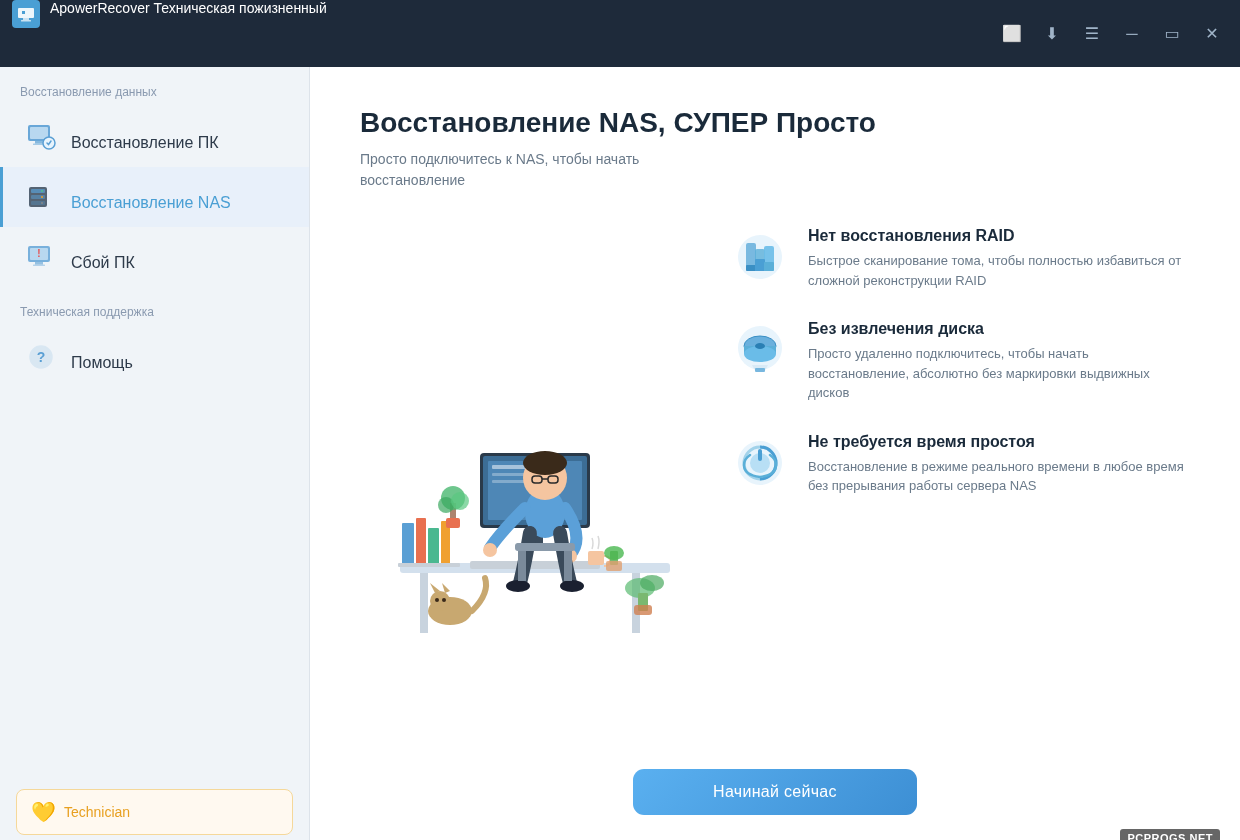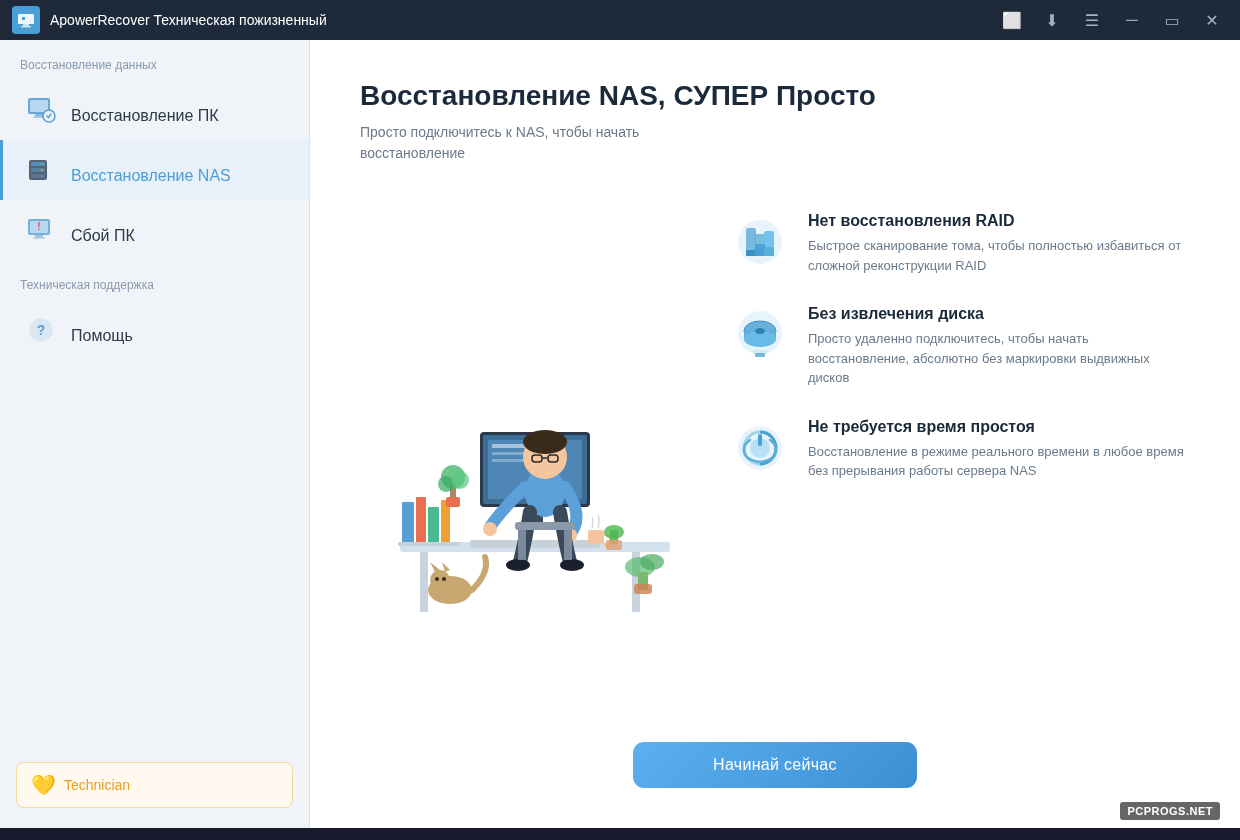--- a/index.html
+++ b/index.html
@@ -6,24 +6,23 @@
     body {
       width: 1240px;
       height: 840px;
       font-family: 'Segoe UI', Arial, sans-serif;
       overflow: hidden;
       background: #1a1a2e;
     }
 
     
     .title-bar {
-      height: 40px;
+      height: 67px;
       background: #1e2a3a;
       display: flex;
-      align-items: center;
       padding: 0 12px;
       gap: 10px;
     }
     .title-bar-icon {
       width: 28px;
       height: 28px;
       background: #4a9fd4;
       border-radius: 4px;
       display: flex;
       align-items: center;
@@ -131,21 +130,21 @@
     .main-content {
       flex: 1;
       background: #ffffff;
       display: flex;
       flex-direction: column;
       padding: 40px 50px 30px 50px;
       position: relative;
     }
 
     .content-header {
-      margin-bottom: 28px;
+      margin-bottom: 16px;
     }
     .content-title {
       font-size: 28px;
       font-weight: 600;
       color: #1a2a3a;
       margin-bottom: 10px;
     }
     .content-subtitle {
       font-size: 14px;
       color: #6a7a8a;

